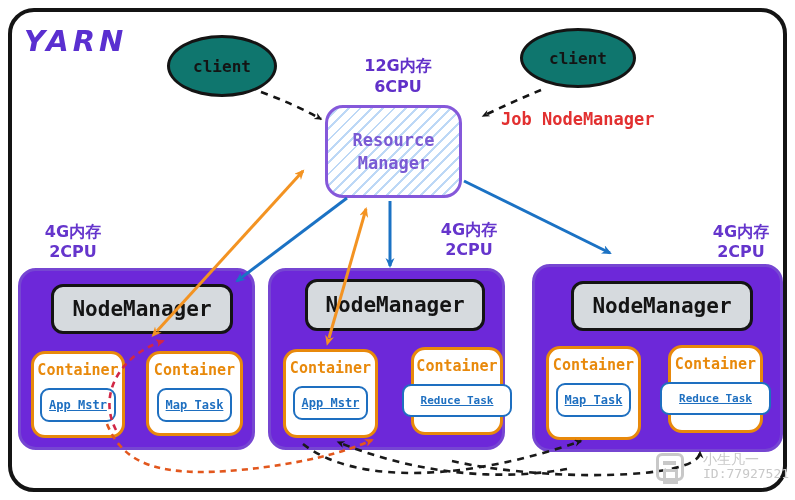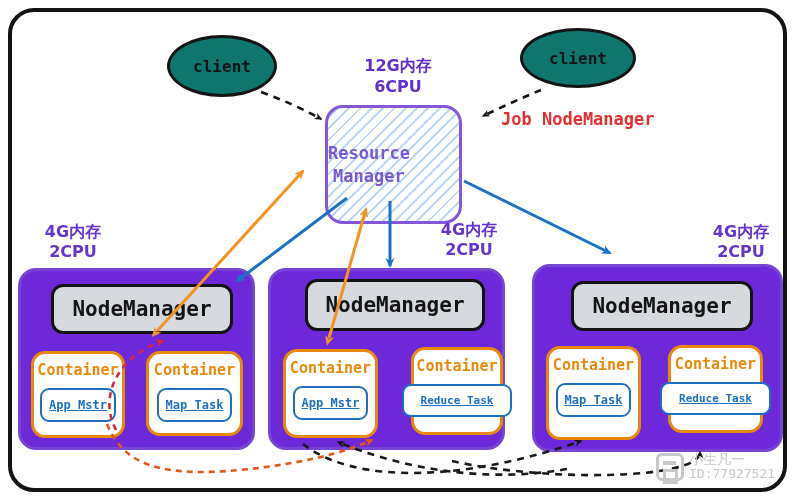--- a/index.html
+++ b/index.html
@@ -15,24 +15,24 @@
   .title .t1 { font-size:29px; font-weight:bold; font-style:italic; letter-spacing:4px;
                font-family:"DejaVu Sans", sans-serif; }
   .title .t2 { font-size:26px; font-weight:bold; margin-top:4px; }
 
   .client { position:absolute; border:3.5px solid #141414; border-radius:50%;
             background:#0f766e; display:flex; align-items:center; justify-content:center;
             font-size:16px; font-weight:bold; color:#141414; }
   .client.left  { left:167px; top:35px; width:110px; height:62px; }
   .client.right { left:520px; top:28px; width:116px; height:60px; }
 
-  .rm { position:absolute; left:325px; top:105px; width:137px; height:119px;
+  .rm { position:absolute; left:325px; top:105px; width:137px; height:93px;
         border:3px solid #8558da; border-radius:18px;
         background:repeating-linear-gradient(135deg, #ffffff 0px, #ffffff 6px, #bdd8f6 6px, #bdd8f6 8px);
-        display:flex; align-items:center; text-align:center;
+        display:flex; align-items:center; justify-content:center; text-align:center;
         color:#7a5ad4; font-size:17px; font-weight:bold; line-height:1.35; white-space:pre-line; }
 
   .rm-res { position:absolute; left:338px; top:56px; width:120px; text-align:center;
             color:#6030c8; font-size:16px; font-weight:bold; line-height:1.3; }
 
   .job-sub { position:absolute; left:501px; top:109px; width:160px;
              color:#e23030; font-size:17px; font-weight:bold; }
 
   .node-res { position:absolute; text-align:center; color:#6535cc;
               font-size:16px; font-weight:bold; line-height:1.25; }
@@ -64,35 +64,36 @@
   .n2 .c1 { left:12px;  top:78px; width:95px; height:89px; }
   .n2 .c2 { left:140px; top:76px; width:92px; height:88px; }
   .n3 .c1 { left:11px;  top:79px; width:95px; height:94px; }
   .n3 .c2 { left:133px; top:78px; width:95px; height:88px; }
   .task.small { font-size:11px; padding:8px 17px; }
 
   svg.overlay { position:absolute; left:0; top:0; width:795px; height:500px;
                 pointer-events:none; z-index:6; }
 
   .watermark { position:absolute; left:656px; top:452px; display:flex; align-items:center;
-               gap:5px; color:#c8c8c8; z-index:7; }
+               gap:19px; color:#c8c8c8; z-index:7; }
   .wm-icon { width:28px; height:28px; border:3px solid #c8c8c8; border-radius:6px;
              position:relative; }
   .wm-icon:before { content:""; position:absolute; left:4px; top:5px; width:13px; height:4px; background:#c8c8c8; }
   .wm-icon:after  { content:""; position:absolute; left:4px; top:13px; width:9px; height:9px; border:3px solid #c8c8c8; }
   .wm-text { line-height:1.1; }
   .wm-name { font-size:14px; }
   .wm-id   { font-size:13px; }
 </style>
 </head>
 <body>
 
 <div class="frame"></div>
 
 <div class="title">
+  <div class="t1">YARN</div>
 </div>
 
 <div class="client left mono">
   <span>client</span>
 </div>
 <div class="client right mono">
   <span>client</span>
 </div>
 
 <div class="rm-res" style="white-space:pre-line;">12G内存

